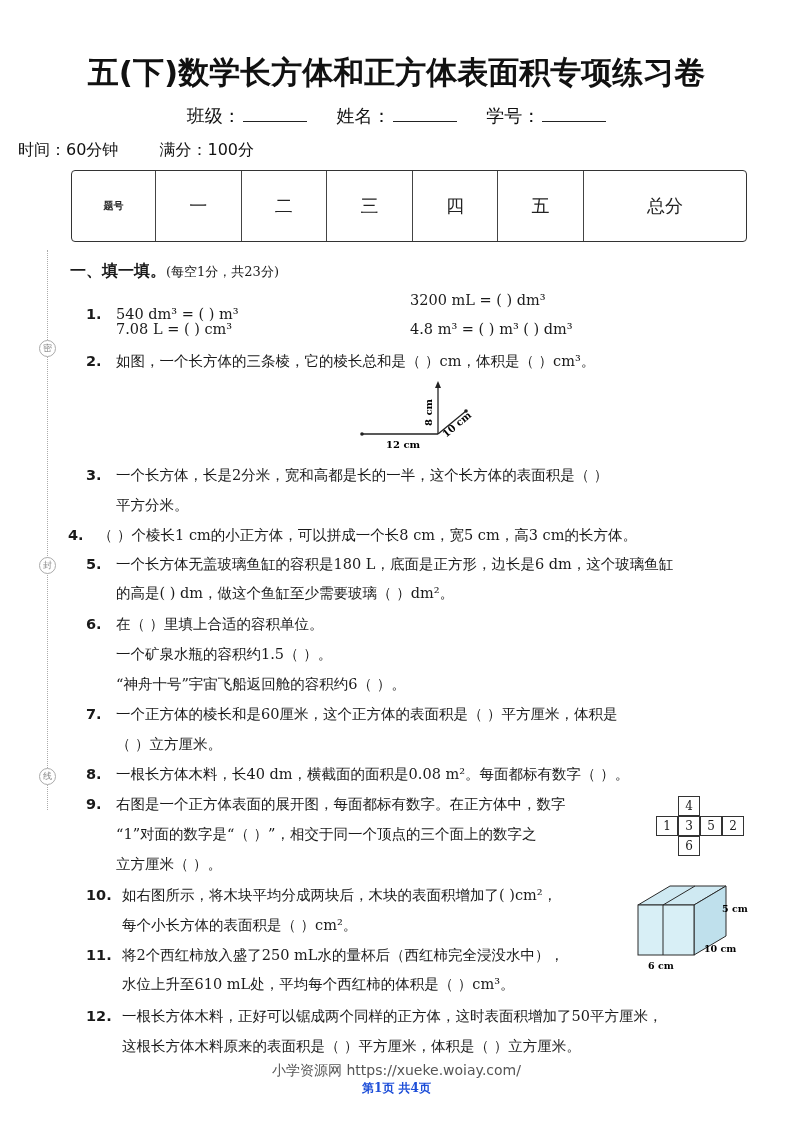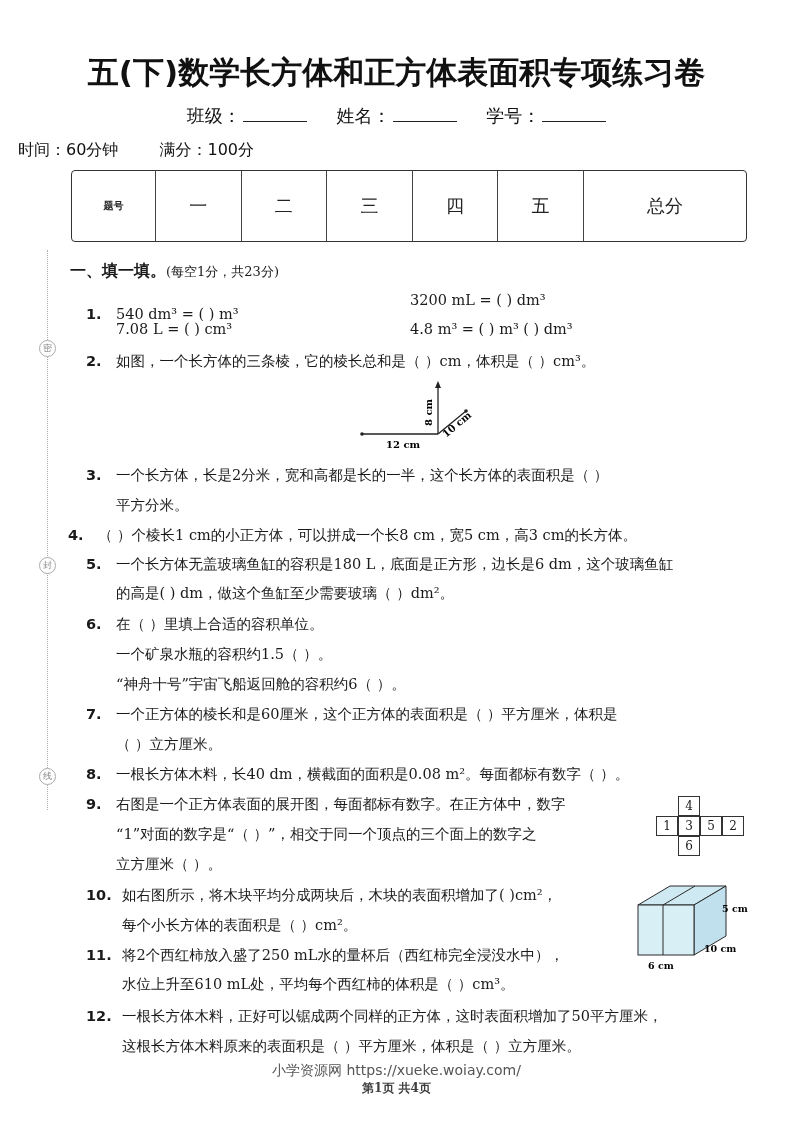--- a/index.html
+++ b/index.html
@@ -32,21 +32,21 @@
   .section b { font-family: "DejaVu Sans", "Liberation Sans", sans-serif; font-weight: bold; font-size: 16px; }
   .section .note { font-size: 13px; }
 
   .q { position: absolute; font-size: 14.5px; line-height: 30px; white-space: nowrap; }
   .q .num { font-family: "DejaVu Sans", "Liberation Sans", sans-serif; font-weight: bold; display: inline-block; width: 30px; }
   .q .num2 { width: 36px; }
   .cont { position: absolute; font-size: 14.5px; line-height: 30px; white-space: nowrap; }
 
   .footer-water { position: absolute; top: 1062px; left: 0; width: 793px; text-align: center;
     font-family: "DejaVu Sans", "Liberation Sans", sans-serif; font-size: 14px; color: #555; }
-  .footer-page { position: absolute; top: 1080px; left: 0; width: 793px; text-align: center; font-size: 12px; font-weight: bold; color: #404040; }
+  .footer-page { position: absolute; top: 1080px; left: 0; width: 793px; text-align: center; font-size: 12px; font-weight: bold; color: #1d4ed8; }
 
   .net { position: absolute; left: 656px; top: 796px; }
   .net .cell { position: absolute; width: 22px; height: 20px; border: 1px solid #333; text-align: center; line-height: 18px; font-size: 12px; background: #fff; }
 </style>
 </head>
 <body>
 
 <div class="title">五(下)数学长方体和正方体表面积专项练习卷</div>
 
 <div class="info-row">

